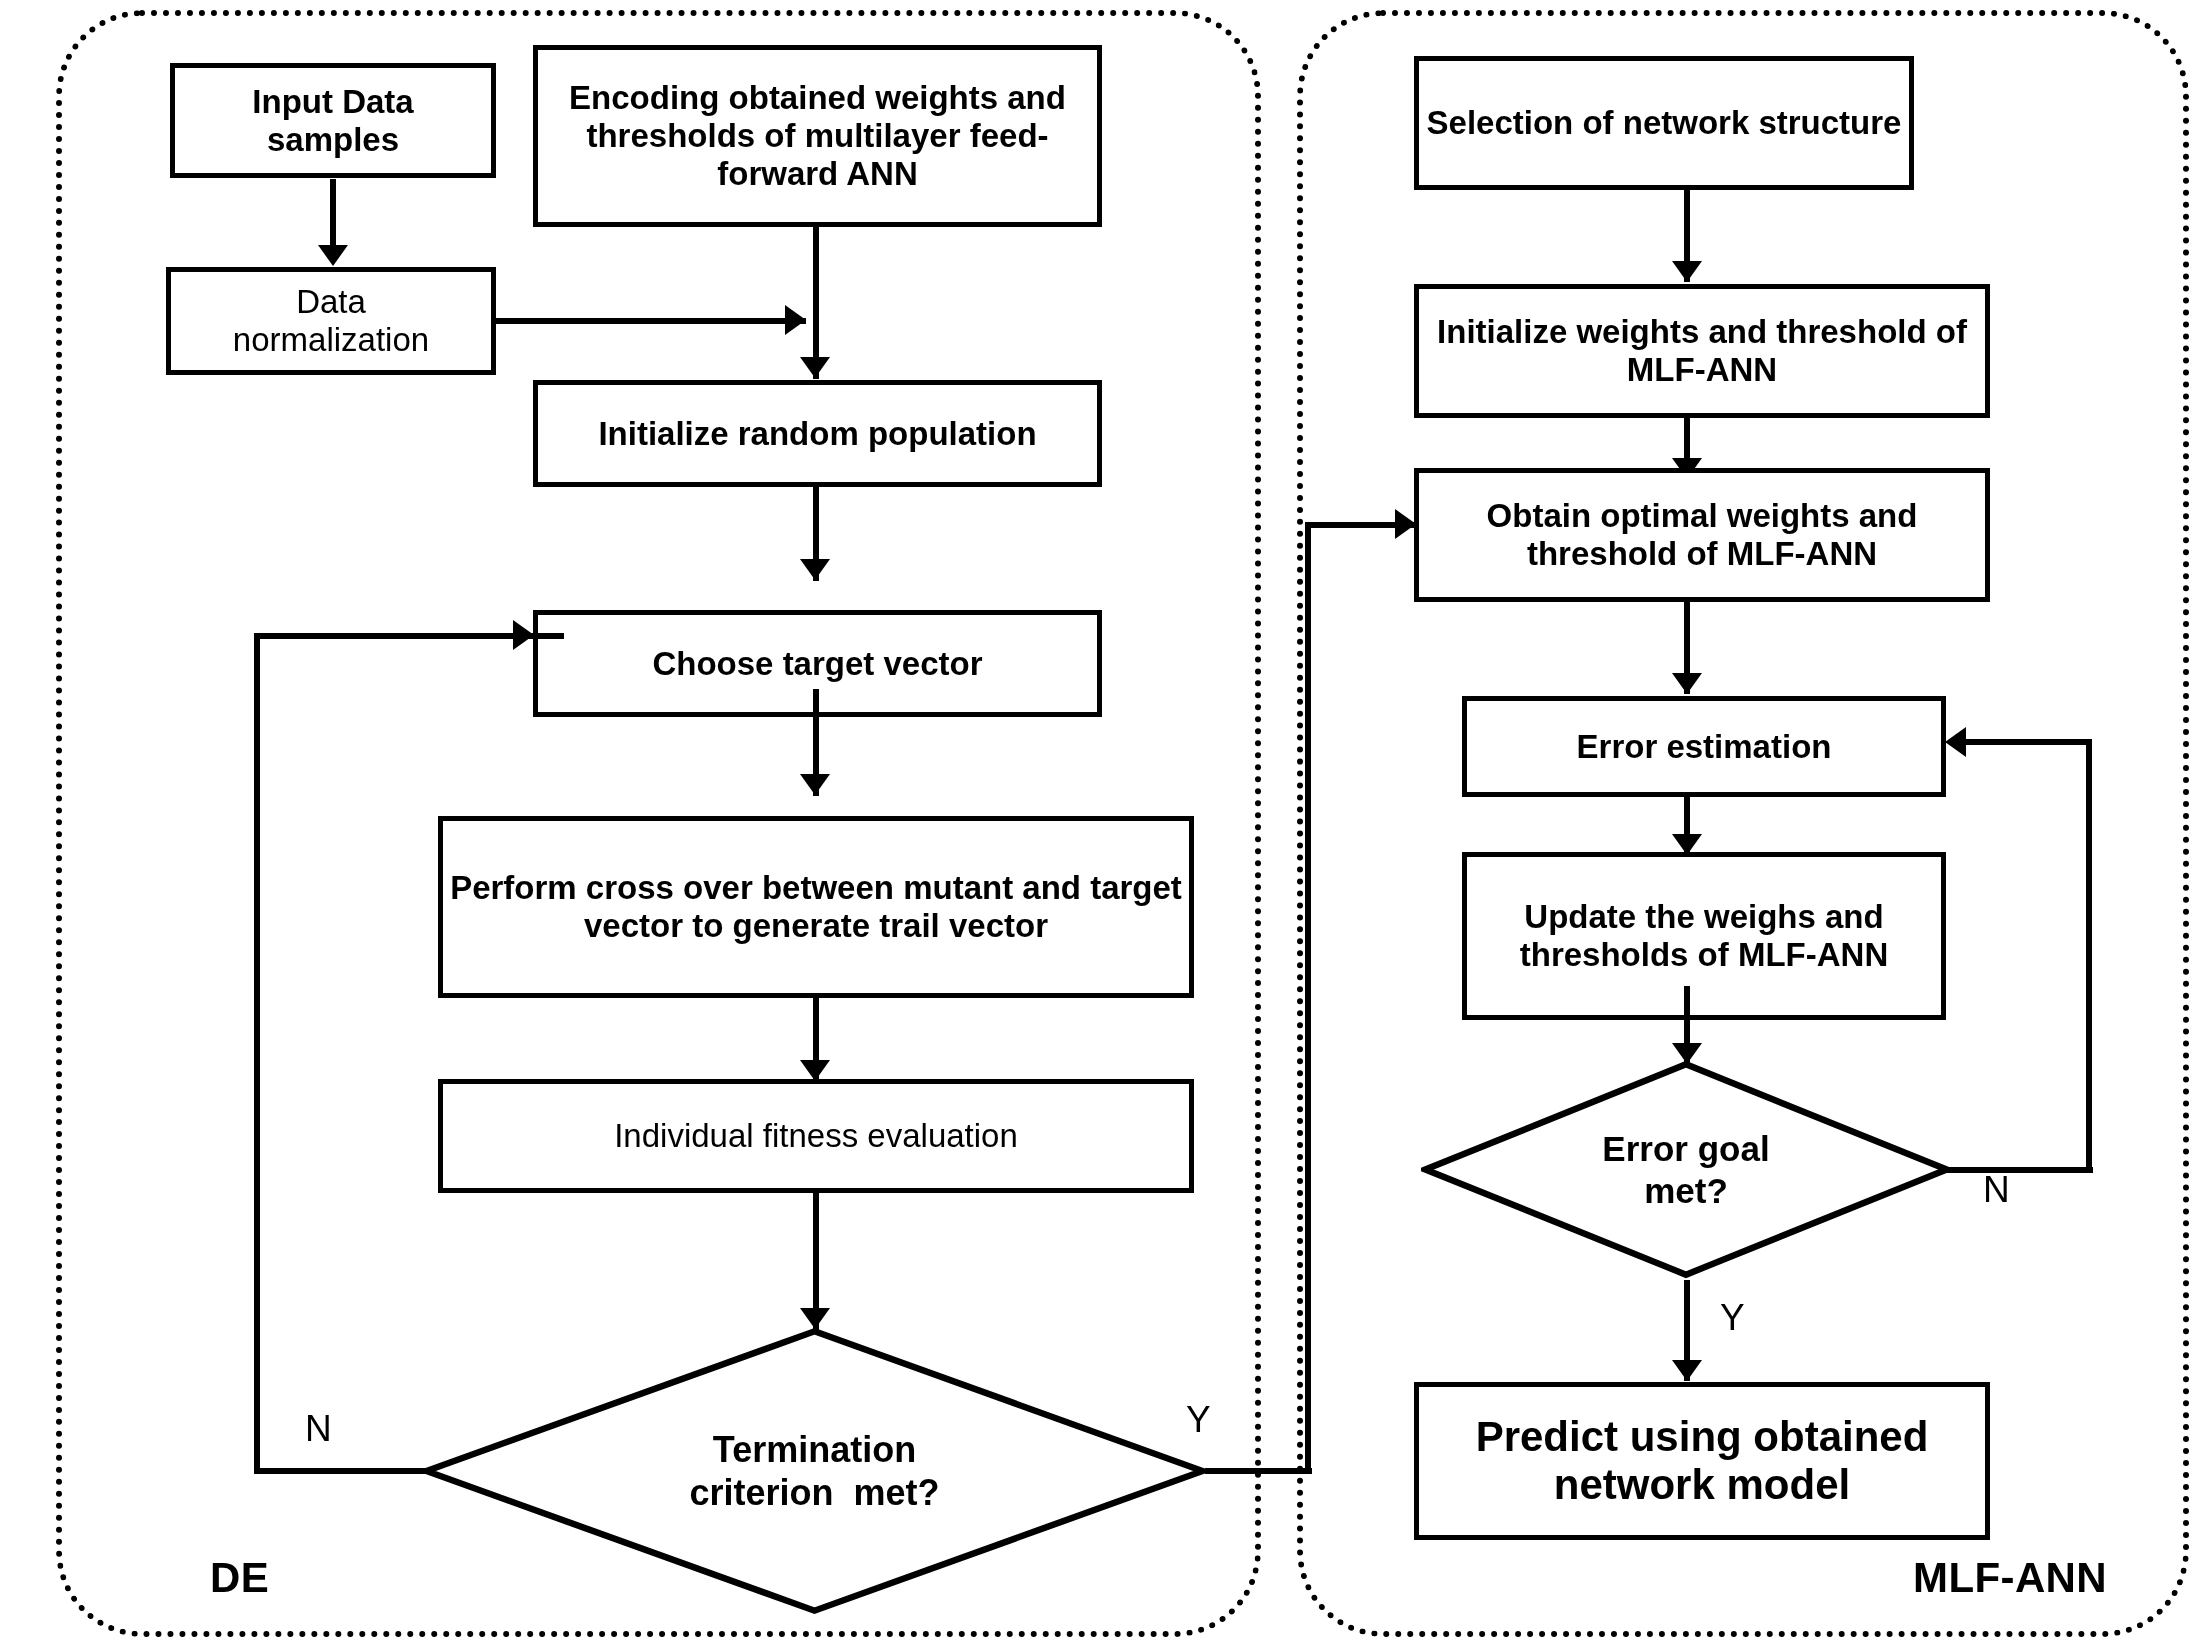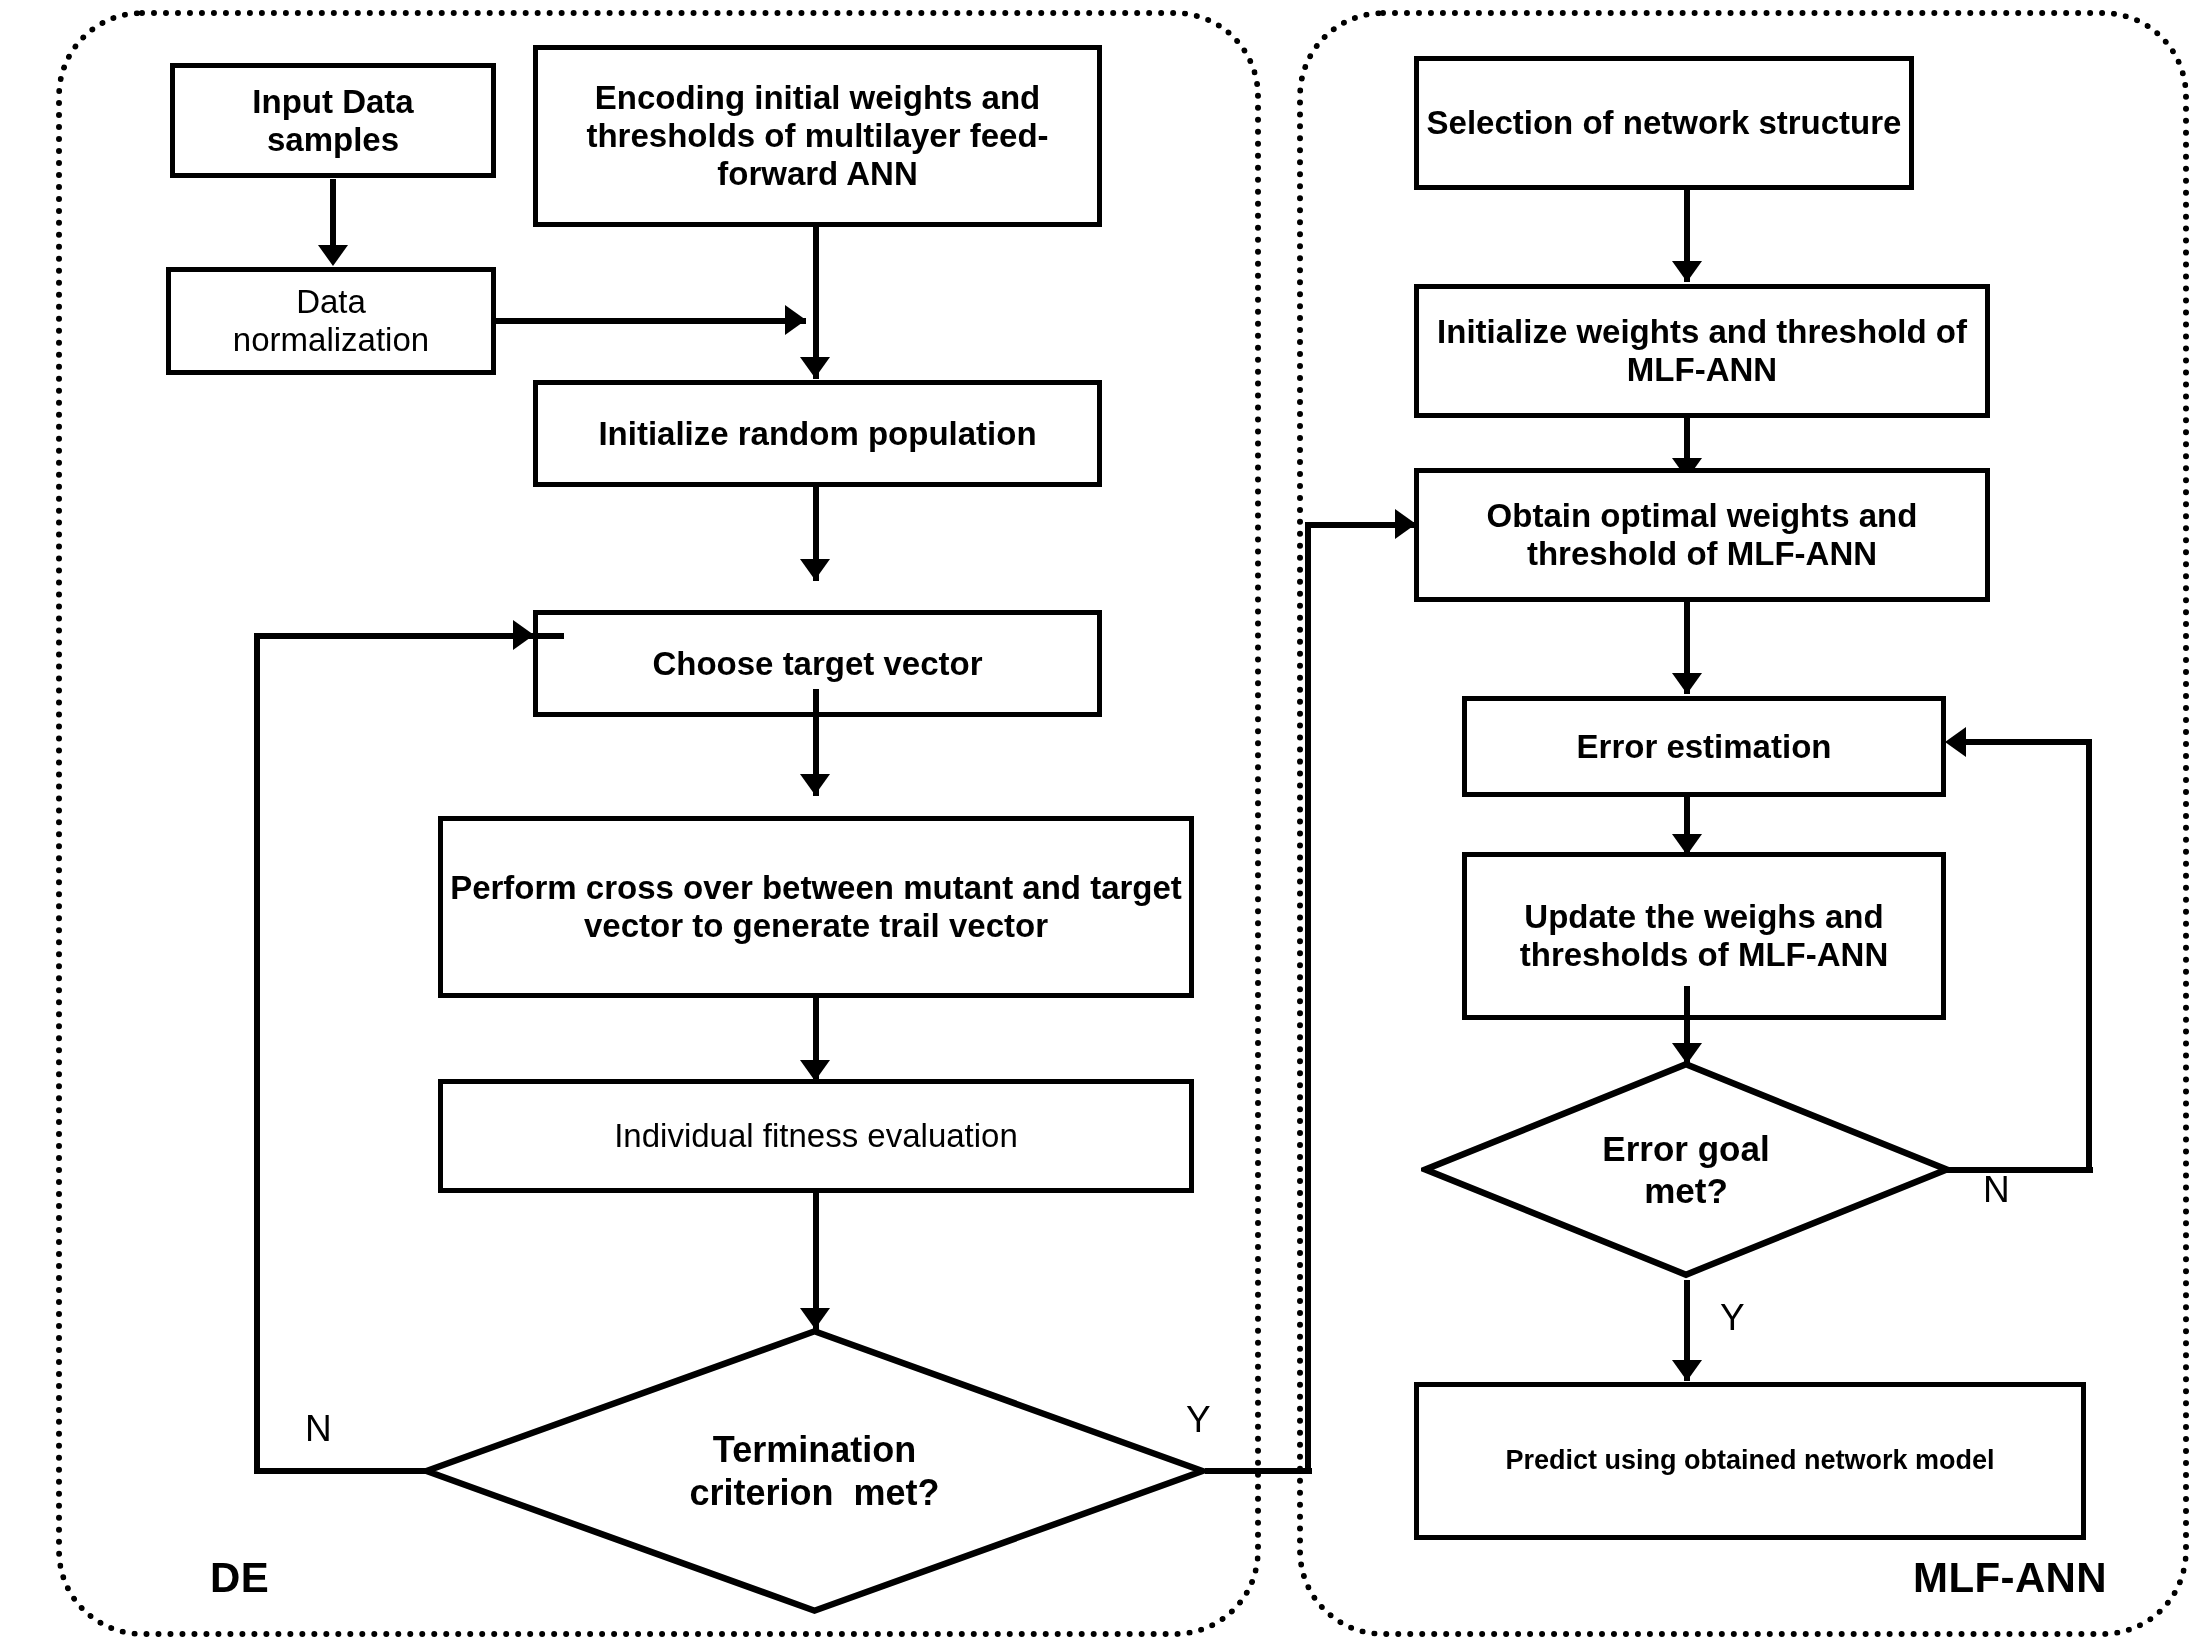--- a/index.html
+++ b/index.html
@@ -137,21 +137,21 @@
   </div>
 
   <div class="line vline" style="left:330px; top:179px; height:72px;"></div>
   <div class="arrow-down" style="left:318px; top:245px;"></div>
 
   <div class="box" style="left:166px; top:267px; width:330px; height:108px; font-size:33px;">
     <span>Data<br>normalization</span>
   </div>
 
   <div class="box bold" style="left:533px; top:45px; width:569px; height:182px; font-size:33px;">
-    <span>Encoding initial weights and thresholds of multilayer feed-forward ANN</span>
+    <span>Encoding obtained weights and thresholds of multilayer feed-forward ANN</span>
   </div>
 
   <div class="line hline" style="left:496px; top:318px; width:310px;"></div>
   <div class="arrow-right" style="left:785px; top:305px;"></div>
 
   <div class="line vline" style="left:813px; top:226px; height:153px;"></div>
   <div class="arrow-down" style="left:800px; top:357px;"></div>
 
   <div class="box bold" style="left:533px; top:380px; width:569px; height:107px; font-size:33px;">
     <span>Initialize random population</span>
@@ -252,18 +252,18 @@
   <div class="line hline" style="left:1947px; top:1167px; width:146px;"></div>
   <div class="line vline" style="left:2086px; top:739px; height:431px;"></div>
   <div class="line hline" style="left:1965px; top:739px; width:124px;"></div>
   <div class="arrow-left" style="left:1945px; top:727px;"></div>
   <div class="branch-label" style="left:1983px; top:1169px;">N</div>
 
   <div class="line vline" style="left:1684px; top:1280px; height:101px;"></div>
   <div class="arrow-down" style="left:1672px; top:1360px;"></div>
   <div class="branch-label" style="left:1720px; top:1297px;">Y</div>
 
-  <div class="box bold" style="left:1414px; top:1382px; width:672px; height:158px; font-size:27px;">
+  <div class="box bold" style="left:1414px; top:1382px; width:576px; height:158px; font-size:42px;">
     <span>Predict using obtained network model</span>
   </div>
 
 </div>
 
 
 </body></html>

